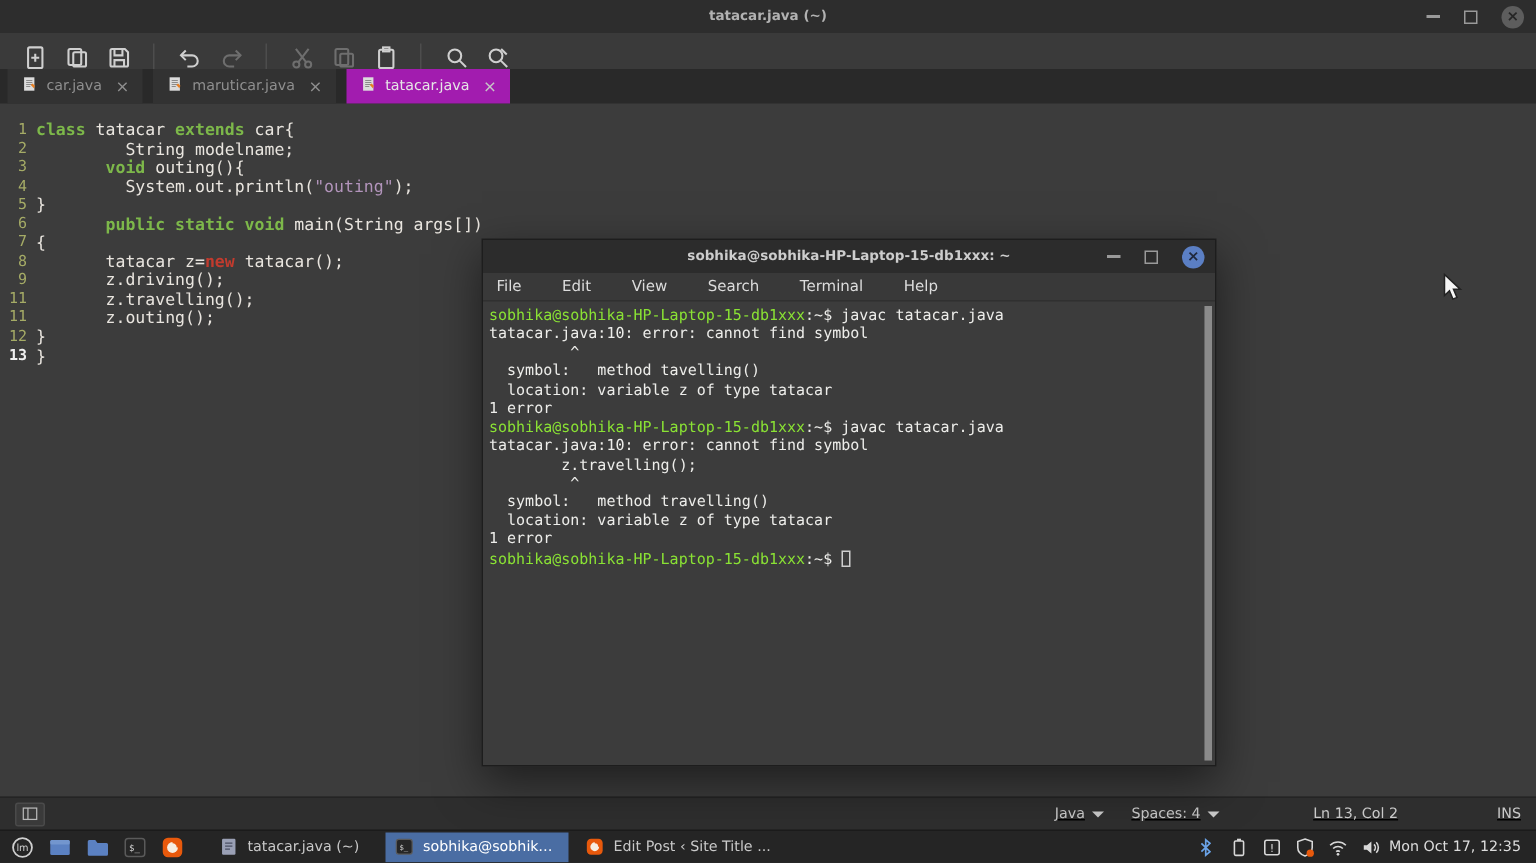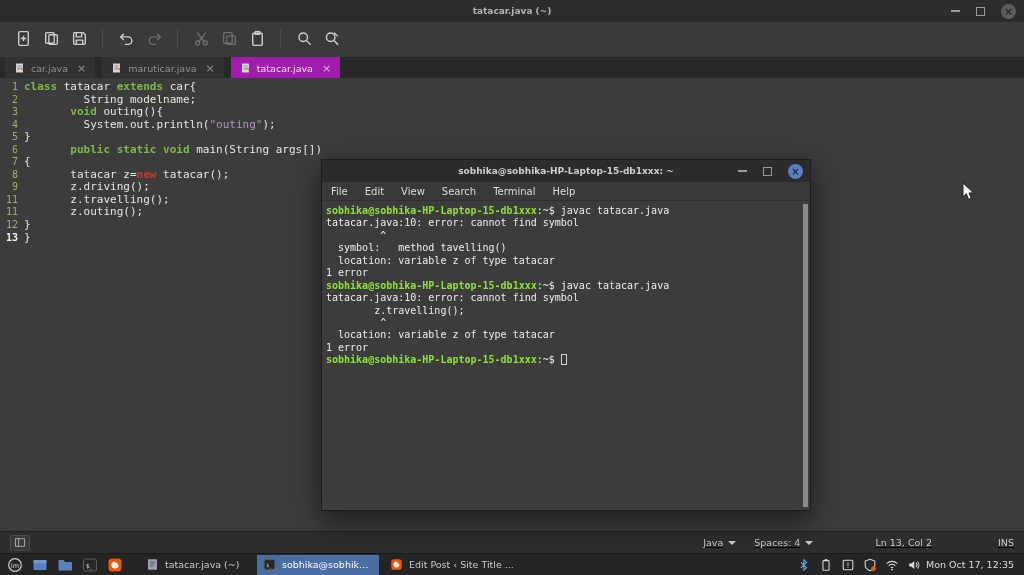--- a/index.html
+++ b/index.html
@@ -19,21 +19,21 @@
               font-size:10px; font-weight:bold; line-height:15px; text-align:center; }
   .wc-close.blue { background:#5b7fc4; color:#20293d; }
 
   #toolbar { position:absolute; left:0; top:22px; width:1024px; height:33px; background:#3a3a3a;
              display:flex; align-items:center; padding-left:9px; }
   .tb-btn { width:28px; height:24px; display:flex; align-items:center; justify-content:center; }
   .tb-btn svg { width:17px; height:17px; stroke:#cfcfcf; fill:none; stroke-width:1.3; }
   .tb-btn.dim svg { stroke:#6e6e6e; }
   .tb-sep { width:1px; height:20px; background:#4d4d4d; margin:0 9px; }
 
-  #tabbar { position:absolute; left:0; top:57px; width:1024px; height:23px; background:#292929;
+  #tabbar { position:absolute; left:0; top:46px; width:1024px; height:23px; background:#292929;
             display:flex; align-items:flex-end; padding-left:5px; }
   .tab { height:23px; display:flex; align-items:center; gap:6px; padding:0 9px; margin-right:7px;
          background:#323232; font-size:9.5px; color:#8f8f8f; }
   .tab.active { background:#a21caf; color:#e6e6e6; }
   .tab svg { width:11px; height:12px; }
   .tab .tab-close { font-size:11px; color:#8f8f8f; margin-left:3px; }
   .tab.active .tab-close { color:#c6c6c6; }
 
   #code-area { position:absolute; left:0; top:78px; width:1024px; height:453px; background:#3c3c3c;
                padding-top:3px; font-family:"DejaVu Sans Mono","Liberation Mono",monospace; }
@@ -57,26 +57,26 @@
   #st-lang { margin-right:18px; } #st-spaces { margin-right:62px; }
   #st-pos { margin-right:66px; } 
 
   
   #terminal { position:absolute; left:321px; top:159px; width:490px; height:352px; background:#3c3c3c;
               border:1px solid #1d1d1d; box-shadow:0 10px 28px rgba(0,0,0,.5); }
   #term-titlebar { position:relative; height:22px; background:#2c2c2c; }
   #term-title { position:absolute; left:0; right:0; top:0; height:22px; line-height:22px; text-align:center;
                 font-size:9px; font-weight:bold; color:#cdcdcd; }
   #term-titlebar .wc { right:7px; }
-  #term-menubar { height:19px; background:#393939; display:flex; align-items:center; gap:17px;
+  #term-menubar { height:19px; background:#393939; display:flex; align-items:center; gap:27px;
                   padding-left:9px; font-size:10px; color:#dcdcdc; border-bottom:1px solid #303030; }
   #term-body { position:relative; height:309px; padding:4px 12px 0 4px; overflow:hidden;
                font-family:"DejaVu Sans Mono","Liberation Mono",monospace; font-size:10px; }
   .term-line { height:12.45px; line-height:12.45px; white-space:pre; }
-  .term-line .g { color:#8ae234; font-weight:bold; }
+  .term-line .g { color:#8ae234; font-weight:normal; }
   .term-line .p { color:#ededea; }
   .term-cursor { display:inline-block; width:6px; height:11px; border:1px solid #cfcfcf; vertical-align:-2px; }
   #term-scrollbar { position:absolute; right:2px; top:3px; bottom:3px; width:5px; background:#4a4a4a; }
   #term-scroll-thumb { position:absolute; left:0; top:0; width:5px; height:100%; background:#8a8a8a; }
 
   
   #taskbar { position:absolute; left:0; top:553px; width:1024px; height:22px; background:#252525;
              border-top:1px solid #1b1b1b; display:flex; align-items:center; padding:0 4px; }
   .launcher { width:22px; height:20px; display:flex; align-items:center; justify-content:center; }
   .launcher svg { width:16px; height:16px; }
@@ -312,20 +312,21 @@
     <div class="term-line"><span class="g">sobhika@sobhika-HP-Laptop-15-db1xxx</span><span class="p">:~$ javac tatacar.java</span></div>
         <div class="term-line"><span class="p">tatacar.java:10: error: cannot find symbol</span></div>
         <div class="term-line"><span class="p">         ^</span></div>
         <div class="term-line"><span class="p">  symbol:   method tavelling()</span></div>
         <div class="term-line"><span class="p">  location: variable z of type tatacar</span></div>
         <div class="term-line"><span class="p">1 error</span></div>
         <div class="term-line"><span class="g">sobhika@sobhika-HP-Laptop-15-db1xxx</span><span class="p">:~$ javac tatacar.java</span></div>
         <div class="term-line"><span class="p">tatacar.java:10: error: cannot find symbol</span></div>
         <div class="term-line"><span class="p">        z.travelling();</span></div>
         <div class="term-line"><span class="p">         ^</span></div>
+        <div class="term-line"><span class="p">  symbol:   method travelling()</span></div>
         <div class="term-line"><span class="p">  location: variable z of type tatacar</span></div>
         <div class="term-line"><span class="p">1 error</span></div>
         <div class="term-line"><span class="g">sobhika@sobhika-HP-Laptop-15-db1xxx</span><span class="p">:~$ </span><span class="term-cursor"></span></div>
       </div>
   </div>
 
   <div id="taskbar">
     <div id="launchers" style="display:flex;align-items:center;gap:3px;">
         <div class="launcher">
           <svg viewBox="0 0 16 16">

